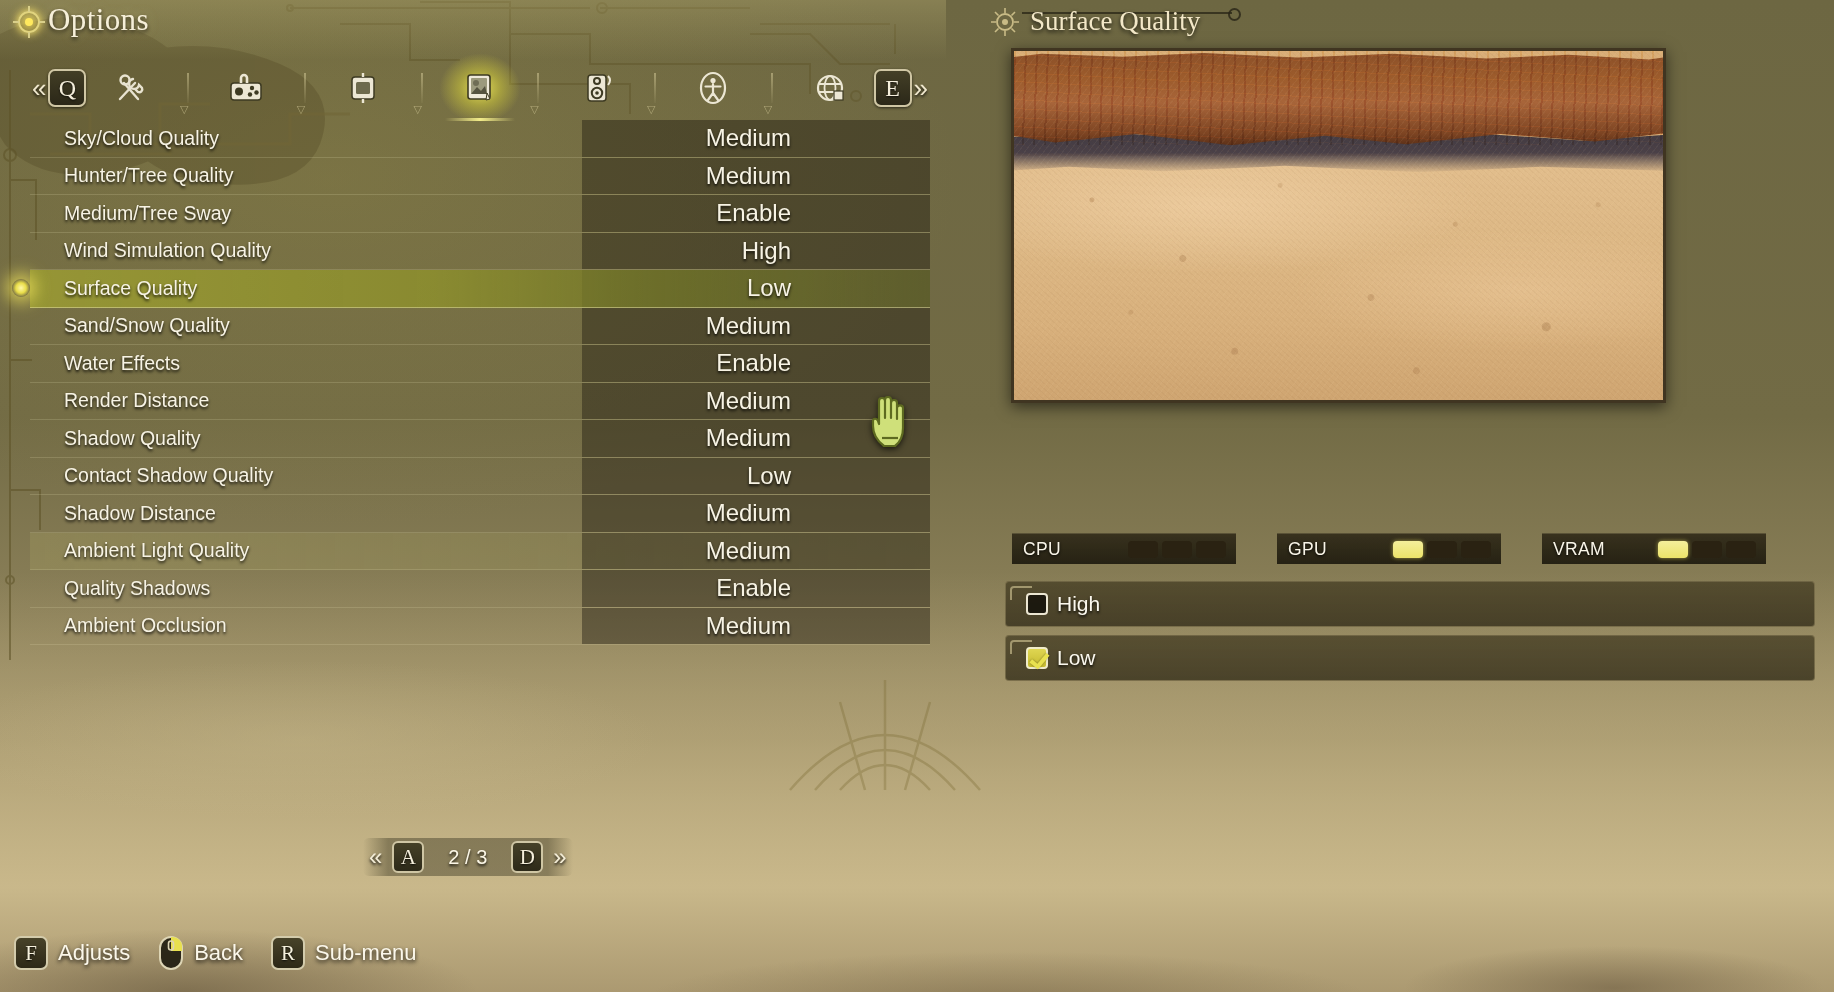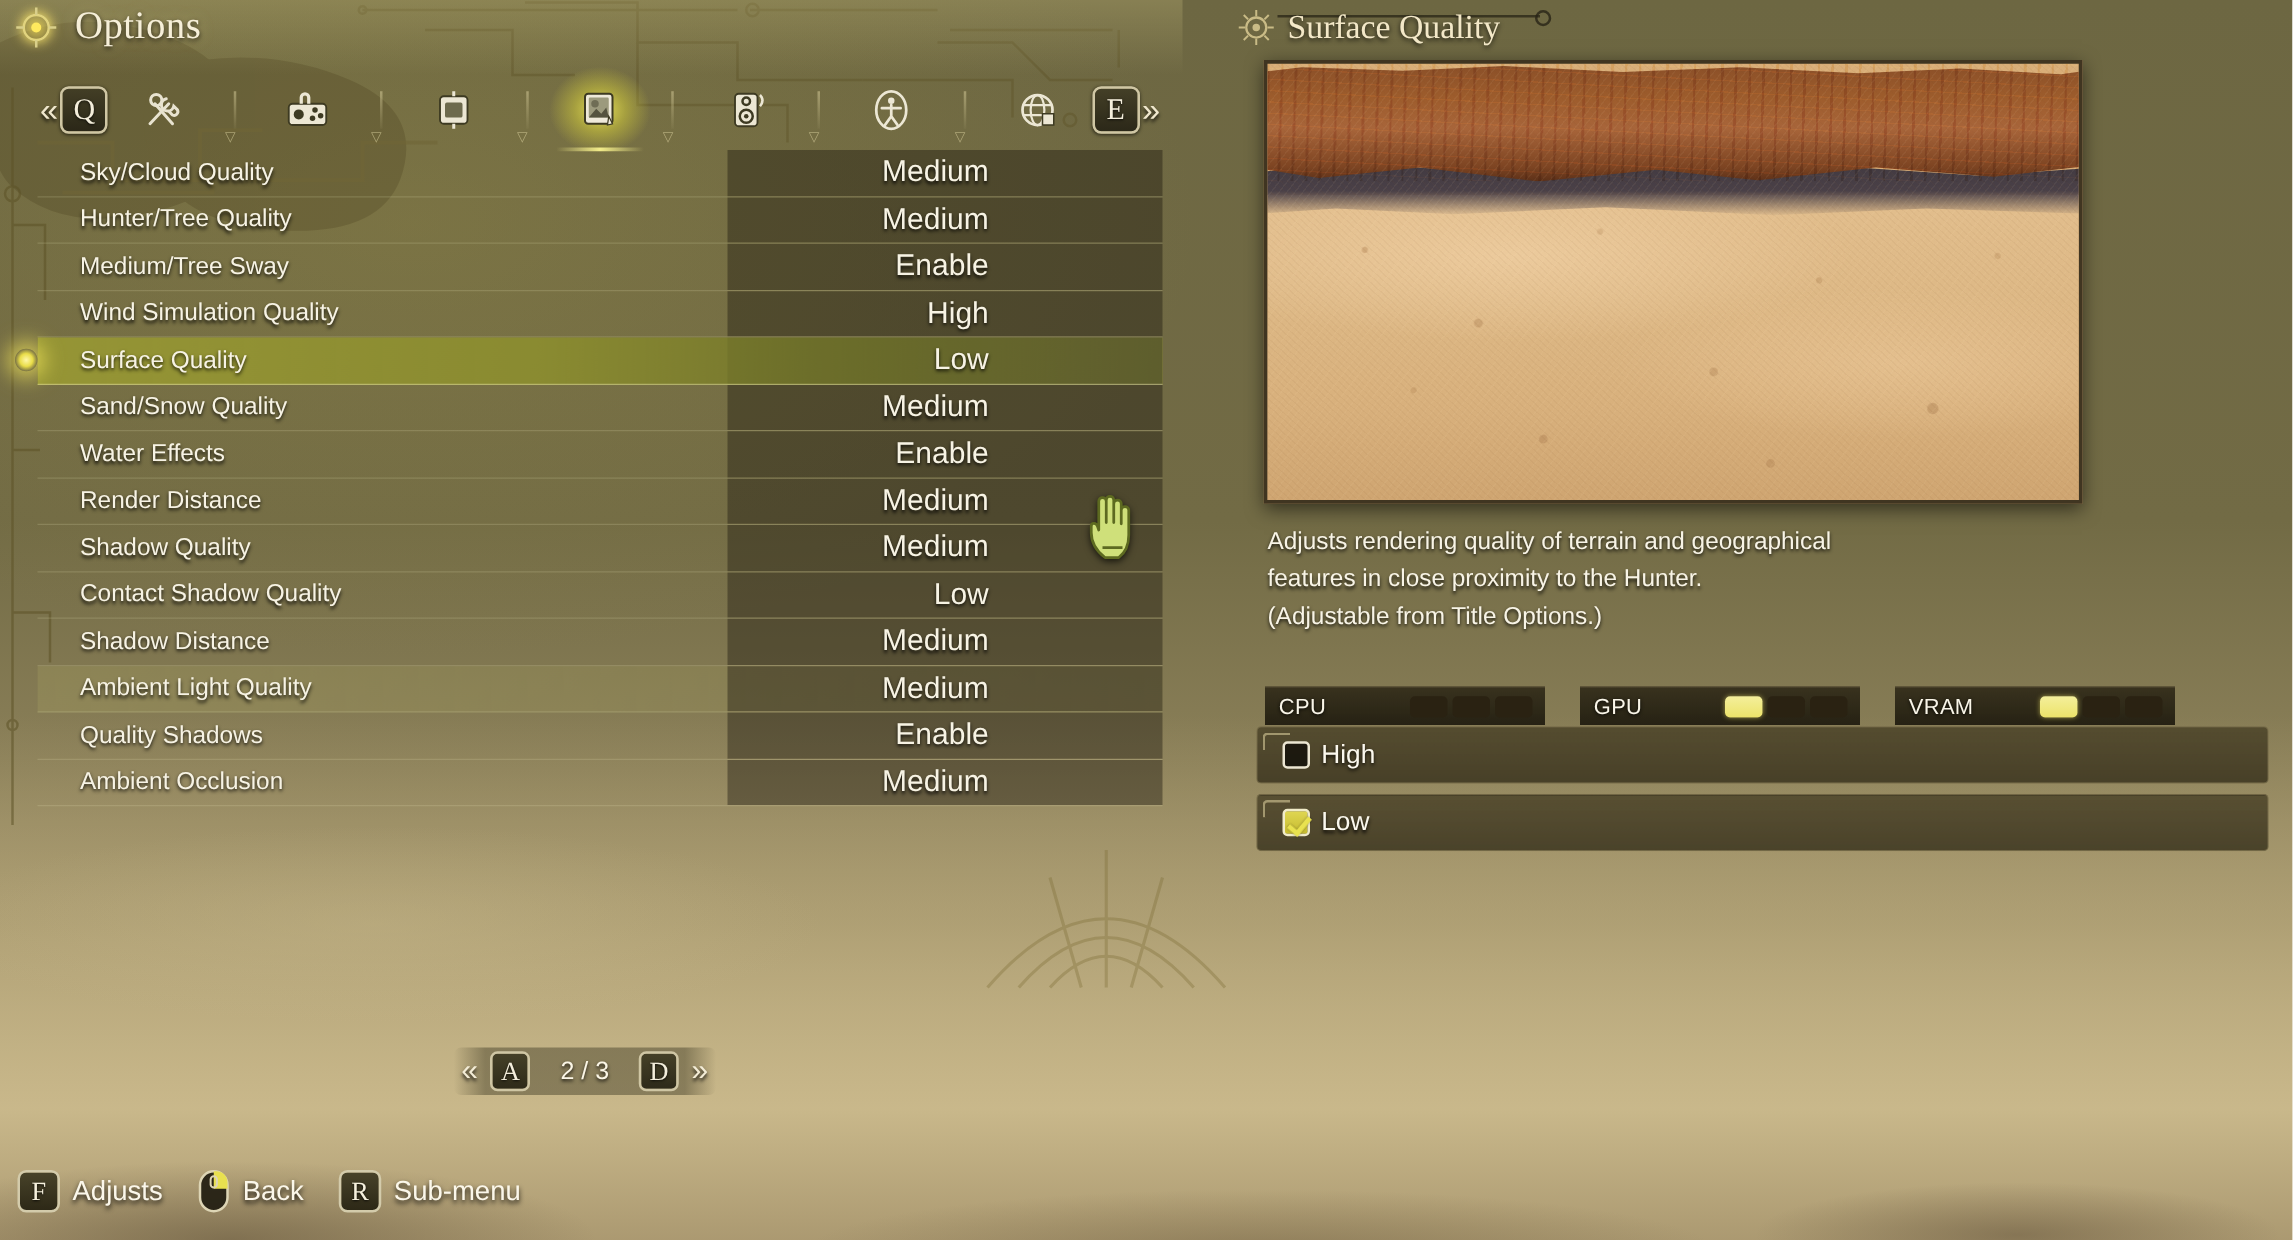--- a/index.html
+++ b/index.html
@@ -52,21 +52,21 @@
   }
 
   .panel-header-glow {
     position: absolute; left: 0; top: 0; width: 946px; height: 60px;
     background: linear-gradient(180deg, rgba(255,240,160,0.18), rgba(255,240,160,0) 100%);
     pointer-events: none;
   }
 
   #page-title-wrap {
     position: absolute; left: 14px; top: 2px;
-    display: flex; align-items: center; gap: 16px;
+    display: flex; align-items: center; gap: 4px;
   }
   .sun-icon {
     width: 30px; height: 30px; position: relative; margin-top: 4px;
   }
   .sun-icon .ring {
     position: absolute; inset: 4px; border-radius: 50%;
     border: 2px solid #d9cf8a;
     box-shadow: 0 0 10px rgba(255,235,120,0.9);
   }
   .sun-icon .core {
@@ -304,21 +304,21 @@
   #description {
     position: absolute; left: 62px; top: 418px; width: 740px;
     font-size: 19.5px; line-height: 30px; color: #f8f4e6;
     text-shadow: 0 2px 3px rgba(0,0,0,.85);
   }
   #description div { white-space: nowrap; }
 
   
   #perf-row {
     position: absolute; left: 60px; top: 533px; width: 800px;
-    display: flex; gap: 28px; margin-top: 16px;
+    display: flex; gap: 41px;
   }
   .perf-meter {
     width: 224px; height: 31px;
     background: linear-gradient(180deg, rgba(48,42,24,.9), rgba(30,26,14,.92));
     border-top: 1px solid rgba(190,176,124,.35);
     display: flex; align-items: center;
   }
   .perf-label {
     margin-left: 11px; font-size: 17.5px; color: #f9f5e8;
     text-shadow: 0 1px 3px rgba(0,0,0,.9); letter-spacing: .3px;
@@ -629,25 +629,20 @@
 
     <div id="preview">
       <div class="terrain-sand"></div>
       <div class="terrain-sand-tex"></div>
       <div class="terrain-shadow"></div>
       <div class="terrain-rock"></div>
       <div class="terrain-rock-tex"></div>
       <div class="terrain-grain"></div>
     </div>
 
-    <div id="description">
-        <div>Adjusts rendering quality of terrain and geographical</div>
-        <div>features in close proximity to the Hunter.</div>
-        <div>(Adjustable from Title Options.)</div>
-      </div>
 
     <div id="perf-row">
         <div class="perf-meter">
           <span class="perf-label">CPU</span>
           <div class="perf-segs">
             <div class="seg"></div>
             <div class="seg"></div>
             <div class="seg"></div>
           </div>
         </div>

